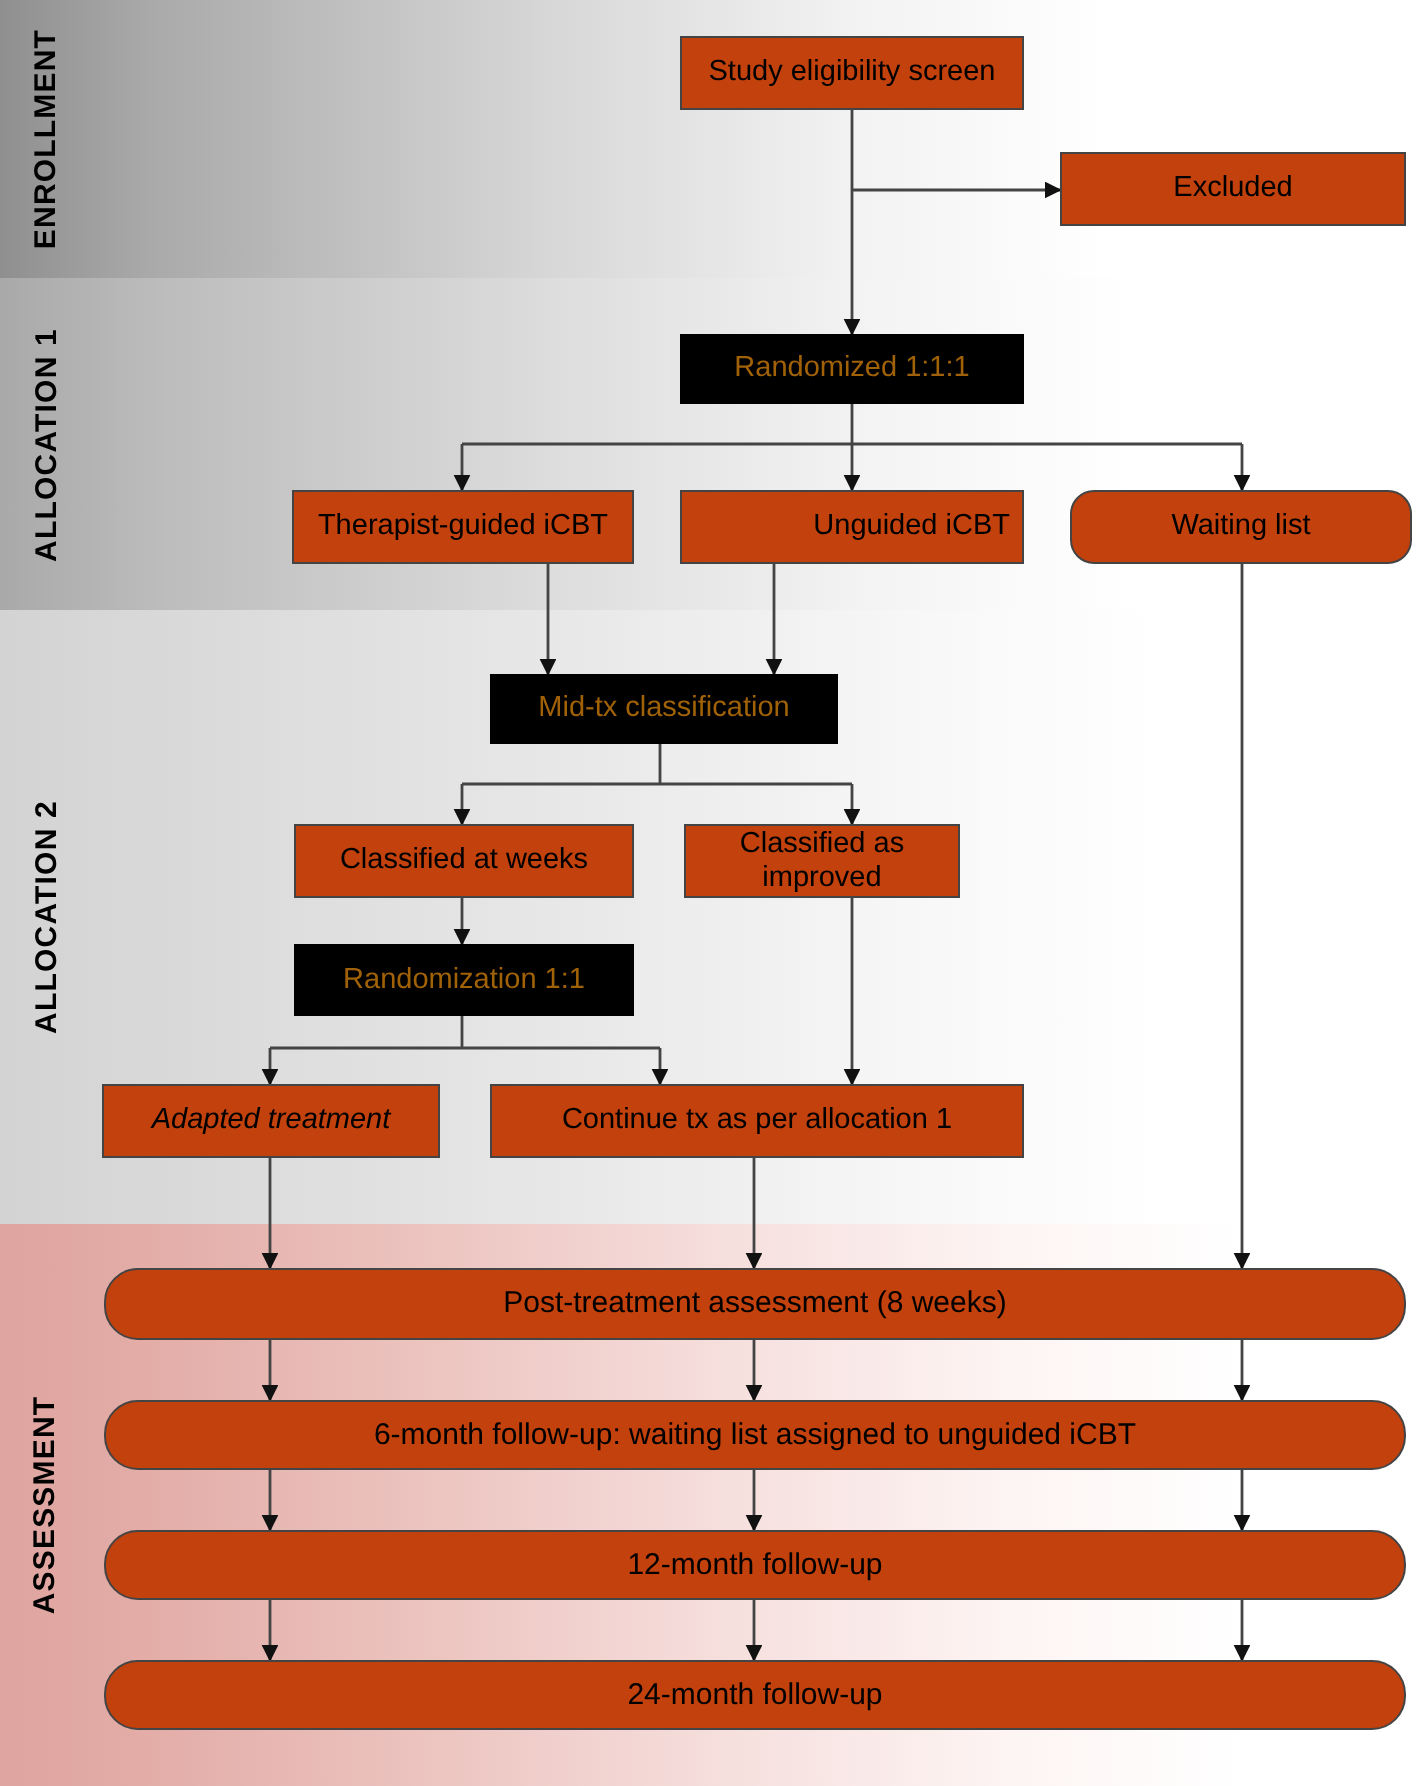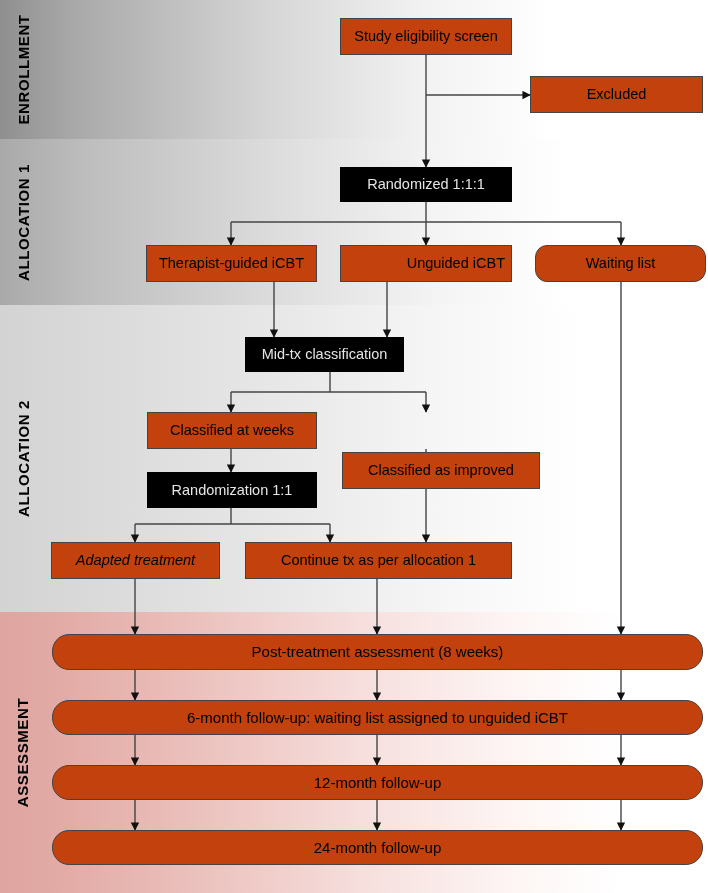--- a/index.html
+++ b/index.html
@@ -74,21 +74,21 @@
     align-items: center;
     justify-content: center;
     text-align: center;
     font-size: 14.5px;
     line-height: 1.15;
     padding: 0 6px;
   }
   .node-box.dark {
     background: #000000;
     border-color: #000000;
-    color: #e5e5e5;
+    color: #a16207;
     justify-content: center;
   }
   .node-box.italic {
     font-style: italic;
     justify-content: center;
   }
   .node-box.wide {
     font-size: 15px;
     border-radius: 17px;
   }
@@ -186,29 +186,29 @@
   </div>
 
   <div class="node-box" style="left:340px;top:245px;width:172px;height:37px;justify-content:flex-end;">
     <span>Unguided iCBT</span>
   </div>
 
   <div class="node-box" style="left:535px;top:245px;width:171px;height:37px;border-radius:12px;">
     <span>Waiting list</span>
   </div>
 
-  <div class="node-box dark" style="left:245px;top:337px;width:159px;height:35px;">
+  <div class="node-box dark" style="left:245px;top:337px;width:174px;height:35px;">
     <span>Mid-tx classification</span>
   </div>
 
   <div class="node-box" style="left:147px;top:412px;width:170px;height:37px;">
     <span>Classified at weeks</span>
   </div>
 
-  <div class="node-box" style="left:342px;top:412px;width:198px;height:37px;margin-top:40px;">
+  <div class="node-box" style="left:342px;top:412px;width:138px;height:37px;">
     <span>Classified as improved</span>
   </div>
 
   <div class="node-box dark" style="left:147px;top:472px;width:170px;height:36px;">
     <span>Randomization 1:1</span>
   </div>
 
   <div class="node-box italic" style="left:51px;top:542px;width:169px;height:37px;">
     <span>Adapted treatment</span>
   </div>

